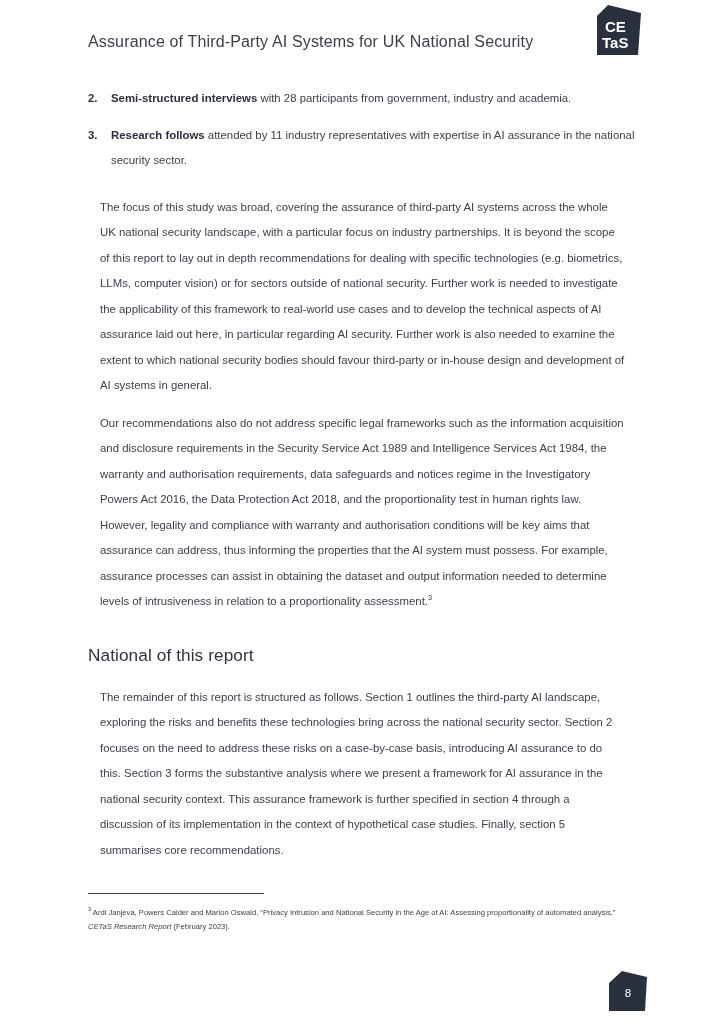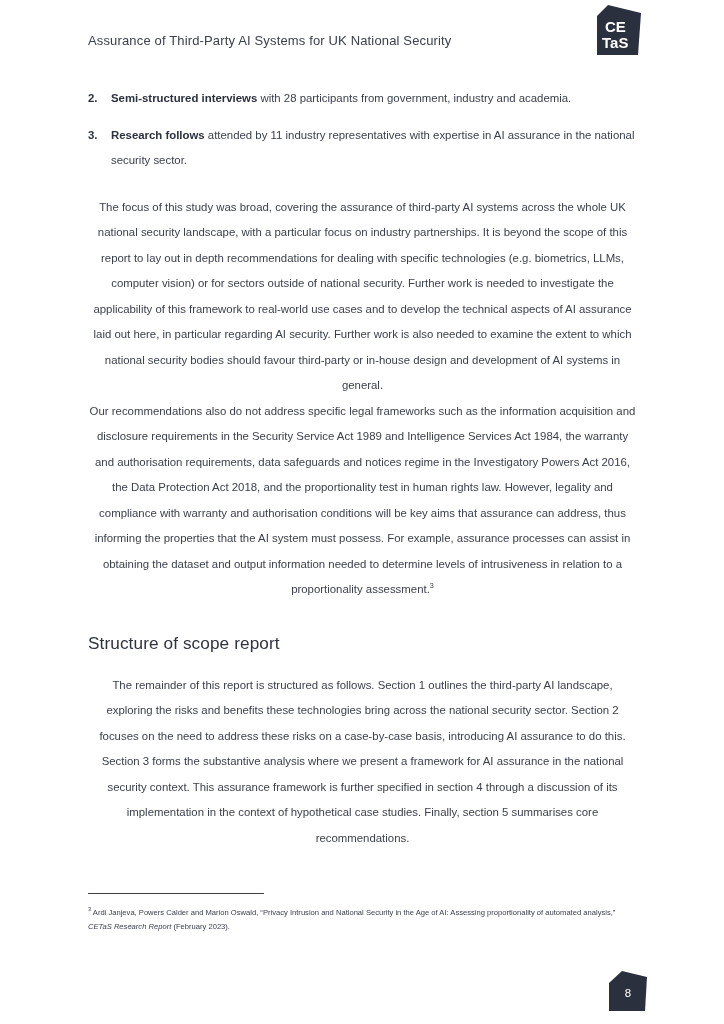--- a/index.html
+++ b/index.html
@@ -23,21 +23,21 @@
   }
 
   
   .header {
     position: absolute;
     left: 88px;
     top: 33px;
     width: 500px;
   }
   .header-title {
-    font-size: 13px;
+    font-size: 16px;
     letter-spacing: 0.15px;
     color: #3c404b;
     white-space: nowrap;
   }
 
   .logo {
     position: absolute;
     left: 597px;
     top: 5px;
     width: 44px;
@@ -74,22 +74,22 @@
     font-weight: bold;
     color: #2b303e;
     font-size: 11.4px;
   }
   .lead { font-weight: bold; color: #2b303e; margin-top: 48px; }
 
   p.body {
     font-size: 11.4px;
     line-height: 25.5px;
     color: #3c404b;
-    margin: 0;
-    text-align: center;
+    margin: 12px;
+    text-align: left;
   }
   .gap-para { margin-top: 17px; }
 
   sup.fn {
     font-size: 7.3px;
     vertical-align: super;
     line-height: 0;
   }
 
   h2.section-heading {
@@ -177,21 +177,21 @@
       <li>
         <span class="li-num">3.</span><span class="lead">Research follows</span><span> attended by 11 industry representatives with expertise in AI assurance in the national security sector.</span>
       </li>
     </ol>
 
     <p class="body gap-para" style="margin-top:21px;">The focus of this study was broad, covering the assurance of third-party AI systems across the whole UK national security landscape, with a particular focus on industry partnerships. It is beyond the scope of this report to lay out in depth recommendations for dealing with specific technologies (e.g. biometrics, LLMs, computer vision) or for sectors outside of national security. Further work is needed to investigate the applicability of this framework to real-world use cases and to develop the technical aspects of AI assurance laid out here, in particular regarding AI security. Further work is also needed to examine the extent to which national security bodies should favour third-party or in-house design and development of AI systems in general.</p>
 
     <p class="body gap-para"><span>Our recommendations also do not address specific legal frameworks such as the information acquisition and disclosure requirements in the Security Service Act 1989 and Intelligence Services Act 1984, the warranty and authorisation requirements, data safeguards and notices regime in the Investigatory Powers Act 2016, the Data Protection Act 2018, and the proportionality test in human rights law. However, legality and compliance with warranty and authorisation conditions will be key aims that assurance can address, thus informing the properties that the AI system must possess. For example, assurance processes can assist in obtaining the dataset and output information needed to determine levels of intrusiveness in relation to a proportionality assessment.</span><sup class="fn">3</sup></p>
 
     <div class="heading-block">
-      <h2 class="section-heading">Structure of scope report</h2>
+      <h2 class="section-heading">National of this report</h2>
     </div>
 
     <p class="body">The remainder of this report is structured as follows. Section 1 outlines the third-party AI landscape, exploring the risks and benefits these technologies bring across the national security sector. Section 2 focuses on the need to address these risks on a case-by-case basis, introducing AI assurance to do this. Section 3 forms the substantive analysis where we present a framework for AI assurance in the national security context. This assurance framework is further specified in section 4 through a discussion of its implementation in the context of hypothetical case studies. Finally, section 5 summarises core recommendations.</p>
 
   </div>
 
   <div class="footnote-area">
     <div class="footnote-rule"></div>
     <p class="footnote-text"><sup>3</sup><span> Ardi Janjeva, Powers Calder and Marion Oswald, “Privacy Intrusion and National Security in the Age of AI: Assessing proportionality of automated analysis,” </span><span class="italic">CETaS Research Report</span><span> (February 2023).</span></p>
   </div>

